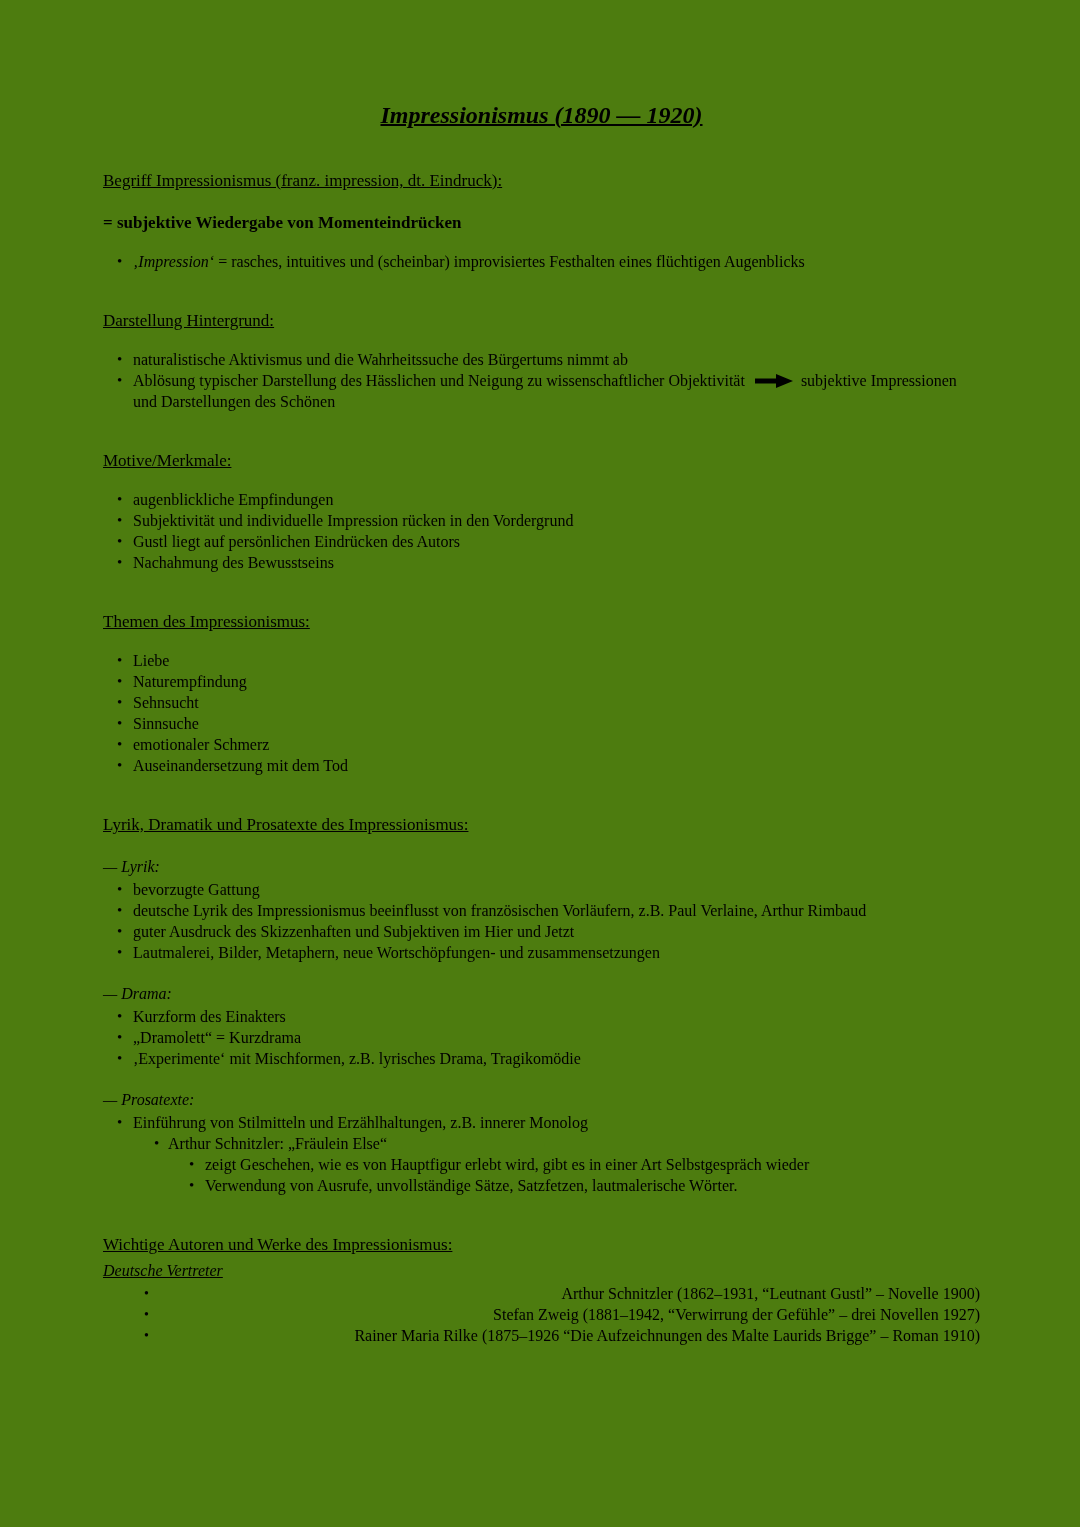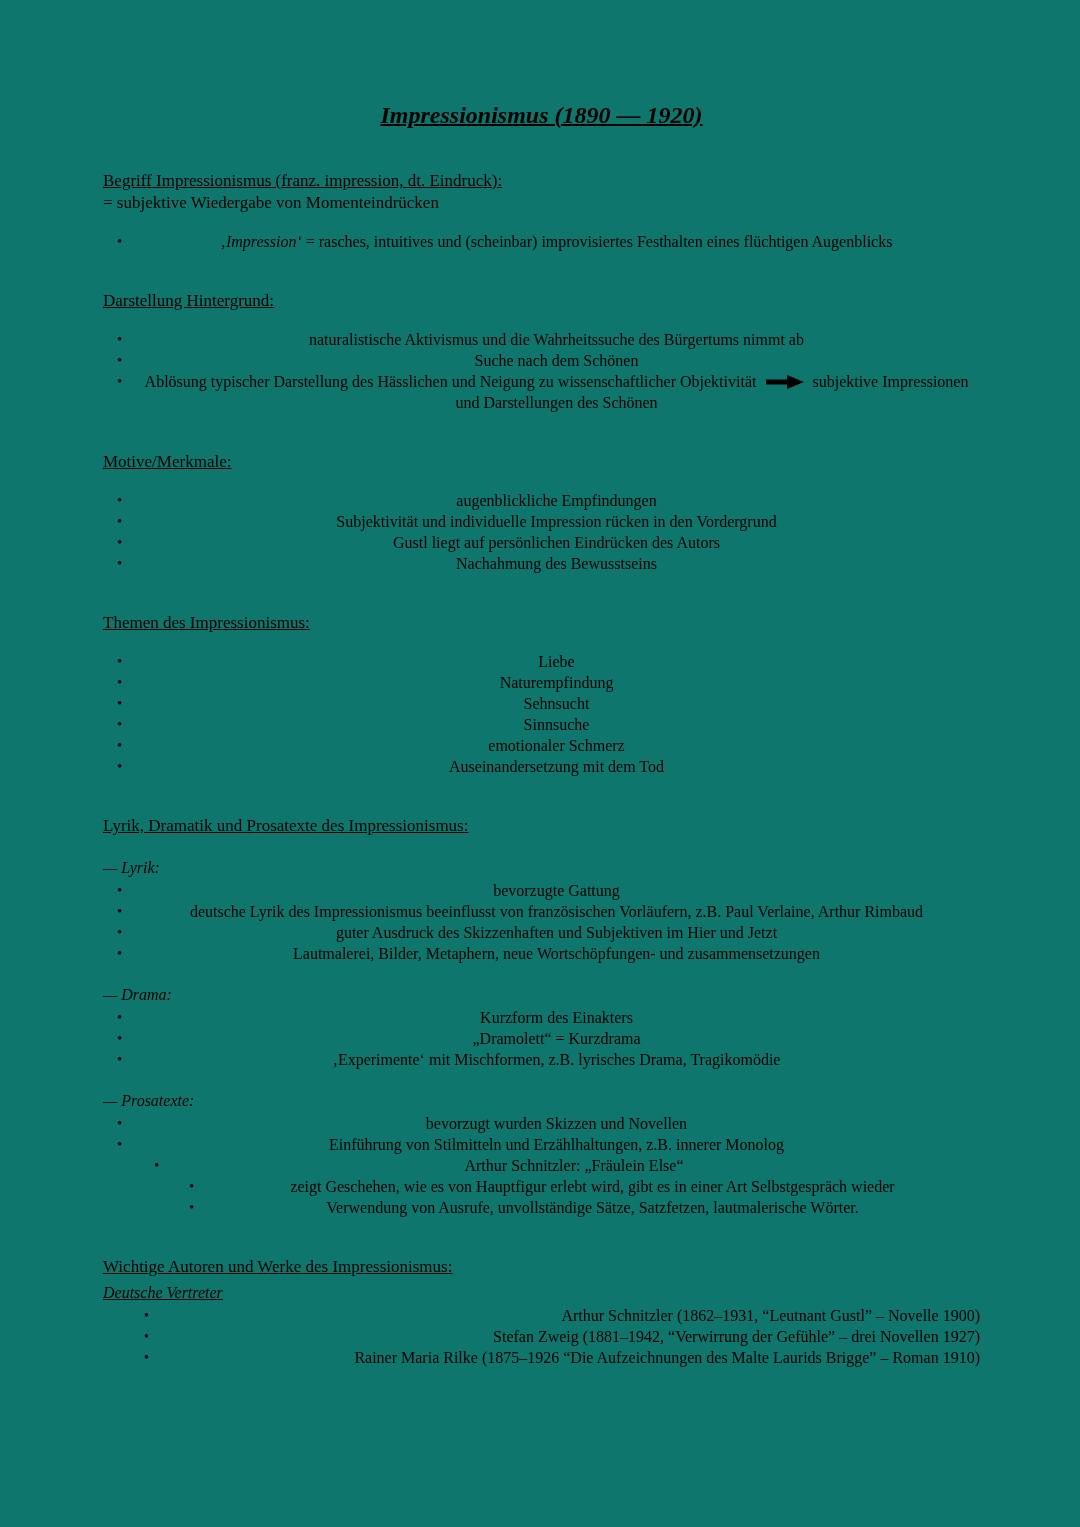--- a/index.html
+++ b/index.html
@@ -1,21 +1,21 @@
 <!DOCTYPE html>
 <html><head>
 <meta charset="utf-8">
 <style>
   * { margin: 0; padding: 0; box-sizing: border-box; }
   html, body { background: #ffffff; }
   .page {
     width: 1080px;
     height: 1527px;
     margin: 0 auto;
-    background: #0f766e;
+    background: #4d7c0f;
     color: #000000;
     font-family: "Liberation Serif", "DejaVu Serif", serif;
     font-size: 16px;
     line-height: 21px;
     padding: 100px 100px 0 103px;
     overflow: hidden;
   }
   .doc-title {
     text-align: center;
     font-size: 24px;
@@ -26,26 +26,27 @@
     text-decoration-thickness: 2px;
   }
   .section { margin-top: 38px; }
   .heading {
     font-size: 17px;
     line-height: 22px;
     font-weight: normal;
     text-decoration: underline;
   }
   .definition {
+    margin-top: 20px;
     font-size: 17px;
     line-height: 22px;
-    font-weight: normal;
+    font-weight: bold;
   }
   ul { list-style: none; }
-  ul.l1 { margin-top: 17px; padding-left: 30px; text-align: center; }
+  ul.l1 { margin-top: 17px; padding-left: 30px; }
   ul.l1.tight { margin-top: 2px; }
   li { position: relative; }
   ul.l1 > li::before {
     content: "\2022";
     position: absolute;
     left: -16px;
     font-size: 15px;
   }
   ul.l2 { padding-left: 35px; }
   ul.l2 > li::before {
@@ -97,21 +98,20 @@
     <p class="definition">= subjektive Wiedergabe von Momenteindrücken</p>
     <ul class="l1">
       <li><span class="it">‚Impression‘</span><span> = rasches, intuitives und (scheinbar) improvisiertes Festhalten eines flüchtigen Augenblicks</span></li>
     </ul>
   </section>
 
   <section class="section">
     <h2 class="heading">Darstellung Hintergrund:</h2>
     <ul class="l1">
       <li>naturalistische Aktivismus und die Wahrheitssuche des Bürgertums nimmt ab</li>
-      <li>Suche nach dem Schönen</li>
       <li><span>Ablösung typischer Darstellung des Hässlichen und Neigung zu wissenschaftlicher Objektivität</span><svg class="arrow-icon" width="38" height="14" viewBox="0 0 38 14">
             <polygon points="0,4.5 21,4.5 21,0 38,7 21,14 21,9.5 0,9.5" fill="#000000"></polygon>
           </svg><span>subjektive Impressionen und Darstellungen des Schönen</span></li>
     </ul>
   </section>
 
   <section class="section">
     <h2 class="heading">Motive/Merkmale:</h2>
     <ul class="l1">
       <li>augenblickliche Empfindungen</li>
@@ -146,21 +146,20 @@
 
     <p class="genre-label">— Drama:</p>
     <ul class="l1 tight">
       <li>Kurzform des Einakters</li>
       <li>„Dramolett“ = Kurzdrama</li>
       <li>‚Experimente‘ mit Mischformen, z.B. lyrisches Drama, Tragikomödie</li>
     </ul>
 
     <p class="genre-label">— Prosatexte:</p>
     <ul class="l1 tight">
-      <li>bevorzugt wurden Skizzen und Novellen</li>
       <li>
         <span>Einführung von Stilmitteln und Erzählhaltungen, z.B. innerer Monolog</span>
         <ul class="l2">
           <li>
             <span>Arthur Schnitzler: „Fräulein Else“</span>
             <ul class="l3">
               <li>zeigt Geschehen, wie es von Hauptfigur erlebt wird, gibt es in einer Art Selbstgespräch wieder</li>
               <li>Verwendung von Ausrufe, unvollständige Sätze, Satzfetzen, lautmalerische Wörter.</li>
             </ul>
           </li>

